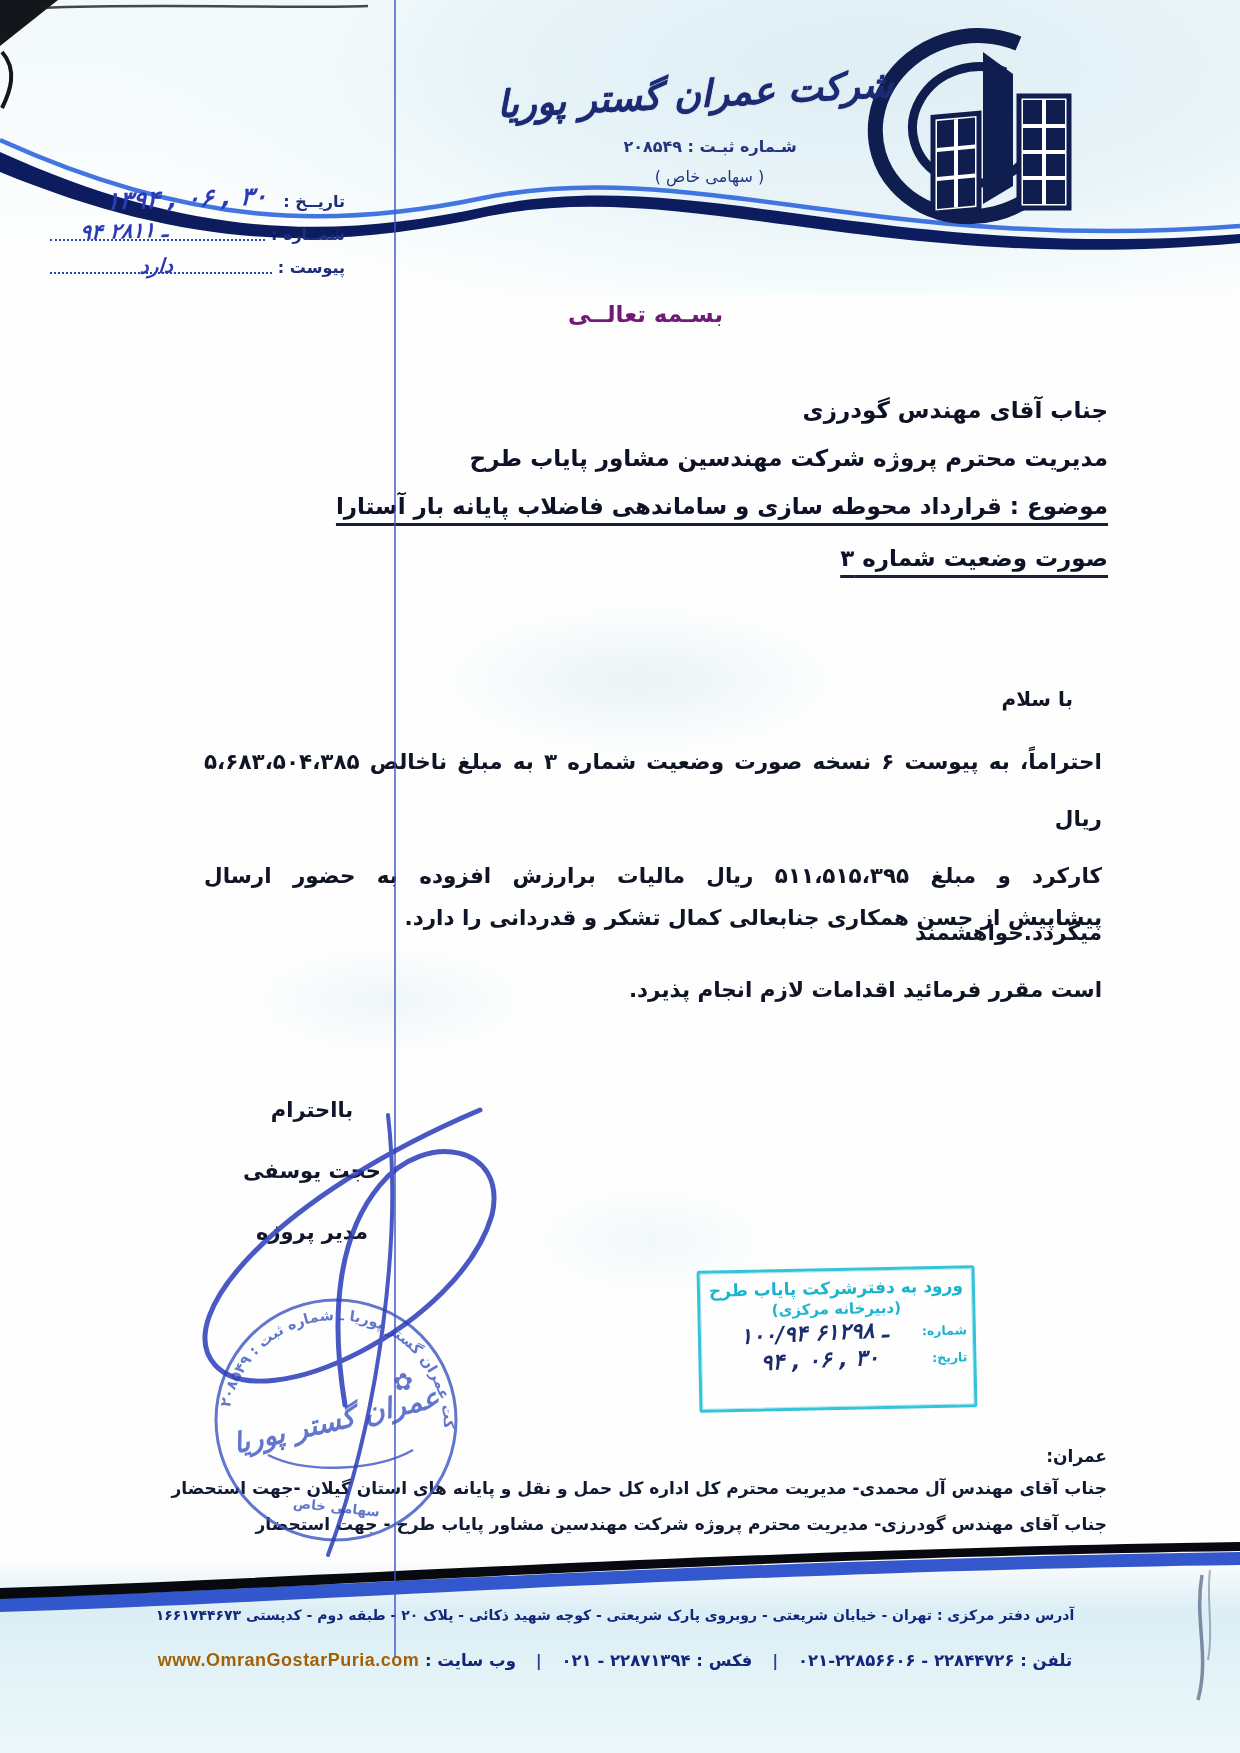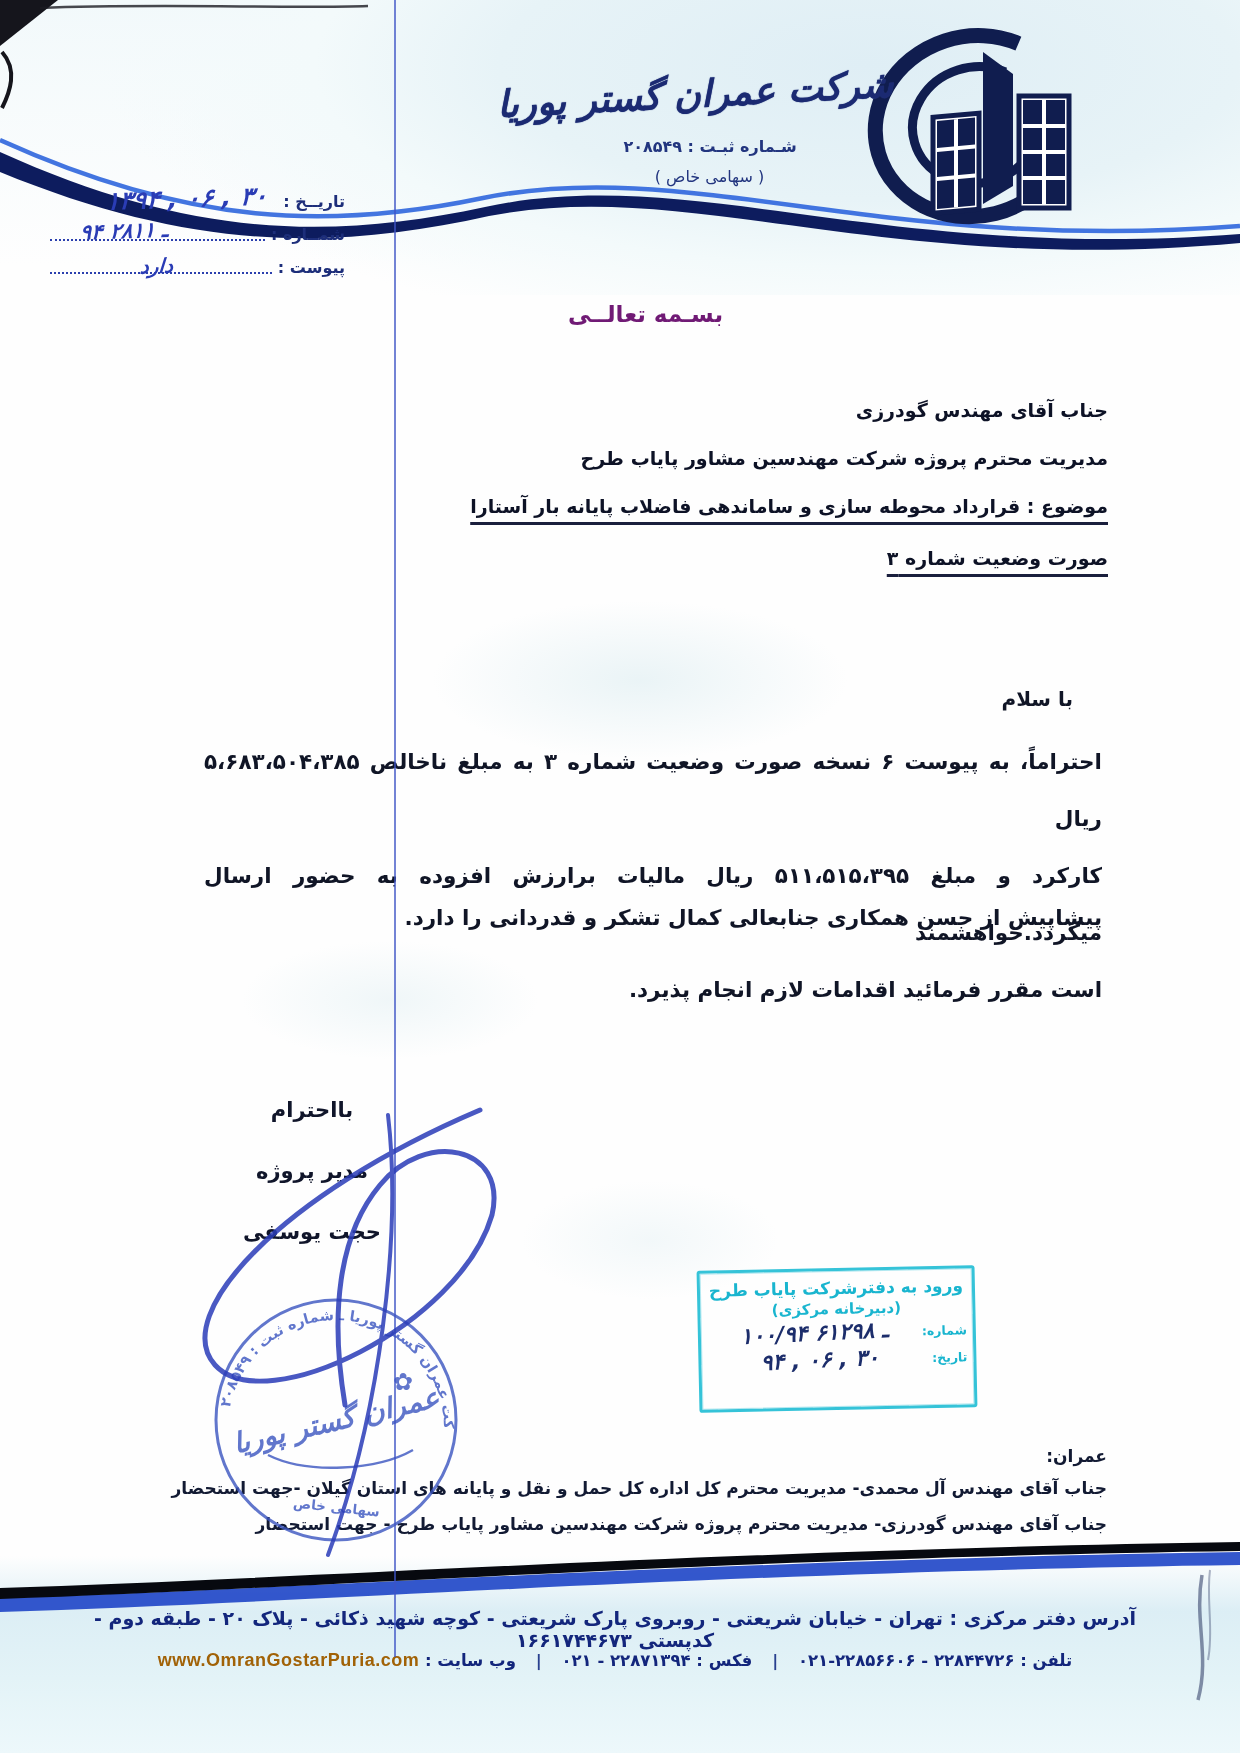--- a/index.html
+++ b/index.html
@@ -54,21 +54,21 @@
   }
   .blotch{position:absolute; pointer-events:none; border-radius:50%;}
   
   .besmellah{
     position:absolute; left:558px; top:301px; width:175px; text-align:center;
     font-size:23px; font-weight:bold; color:#701a75; direction:rtl;
   }
   .recipient{
     position:absolute; left:165px; right:132px; top:386px;
     direction:rtl; text-align:right; color:#0d1226;
-    font-size:19px; font-weight:bold; line-height:48px;
+    font-size:23px; font-weight:bold; line-height:48px;
   }
   .u-line{
     text-decoration:underline; text-decoration-thickness:2.5px;
     text-underline-offset:9px; text-decoration-color:#1a1f3d;
   }
   .subject2{margin-top:4px;}
   .salutation{
     position:absolute; right:167px; top:687px; direction:rtl;
     font-size:20px; font-weight:bold; color:#101526;
   }
@@ -115,21 +115,21 @@
   .cc-label{font-size:17px; font-weight:bold; margin-bottom:4px;}
   .cc-item{font-size:17px; font-weight:600; line-height:36px;}
   
   .ftr-wash{
     position:absolute; left:0; top:1556px; width:1240px; height:197px;
     background:linear-gradient(180deg, rgba(223,240,246,0) 0%, #dceef5 28%, #e3f3f7 62%, #edf8fb 100%);
   }
   .wave-svg{position:absolute; left:0; top:1538px; z-index:2;}
   .ftr1{
     position:absolute; left:60px; right:70px; top:1607px; text-align:center;
-    direction:rtl; font-size:19px; font-weight:bold; color:#13267c; z-index:3;
+    direction:rtl; font-size:14px; font-weight:bold; color:#13267c; z-index:3;
   }
   .ftr2{
     position:absolute; left:60px; right:70px; top:1650px; text-align:center;
     direction:rtl; font-size:16.5px; font-weight:bold; color:#13267c; z-index:3;
   }
   .ftr-sep{margin:0 14px; color:#28408f;}
   .ftr-web{font-family:Liberation Sans, sans-serif; font-size:18px; color:#a16207; letter-spacing:.5px;}
   .corner-svg{position:absolute; left:0; top:0; z-index:4;}
   .penmark-svg{position:absolute; left:1180px; top:1560px; z-index:4;}
 </style>
@@ -218,22 +218,22 @@
 
   <div class="bodypar">
     <div class="jline">احتراماً، به پیوست ۶ نسخه صورت وضعیت شماره ۳ به مبلغ ناخالص ۵،۶۸۳،۵۰۴،۳۸۵ ریال</div>
     <div class="jline">کارکرد و مبلغ ۵۱۱،۵۱۵،۳۹۵ ریال مالیات برارزش افزوده به حضور ارسال میگردد.خواهشمند</div>
     <div class="rline">است مقرر فرمائید اقدامات لازم انجام پذیرد.</div>
   </div>
   <div class="closing-par">پیشاپیش از حسن همکاری جنابعالی کمال تشکر و قدردانی را دارد.</div>
 
   <div class="sig-block">
     <div>بااحترام</div>
+    <div>حجت یوسفی</div>
     <div>مدیر پروژه</div>
-    <div>حجت یوسفی</div>
   </div>
 
   <svg class="sig-svg" width="420" height="545" viewBox="0 0 420 545">
     <g fill="none" stroke="#2a3cb8" stroke-linecap="round" opacity="0.85">
       <path d="M 340,35 C 140,120 30,240 75,290 C 125,345 320,250 352,140 C 368,70 285,55 240,110 C 198,160 190,240 205,330" stroke-width="5"></path>
       <path d="M 248,40 C 262,160 240,340 188,480" stroke-width="4"></path>
     </g>
   </svg>
 
   <svg class="stamp-svg" width="280" height="300" viewBox="0 0 280 300">

